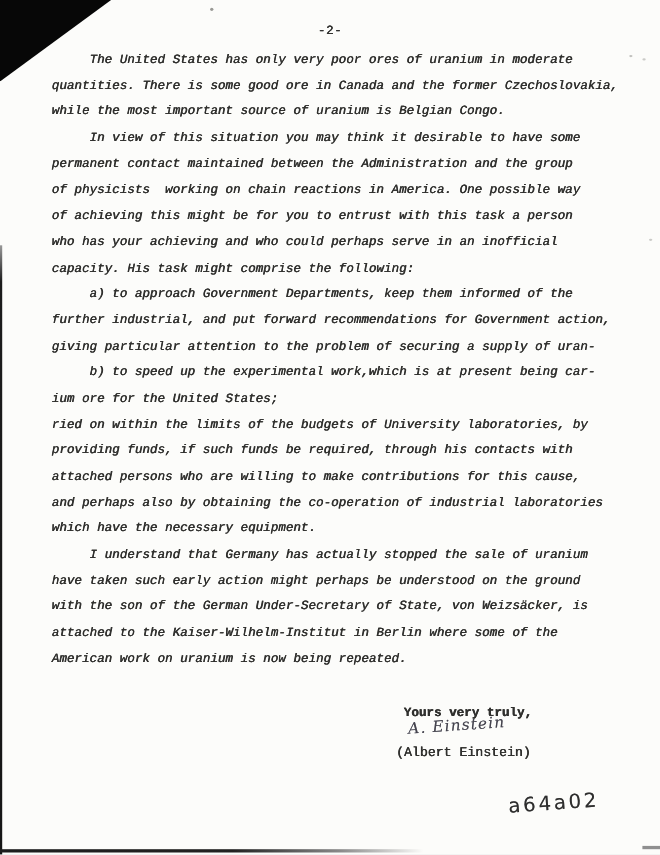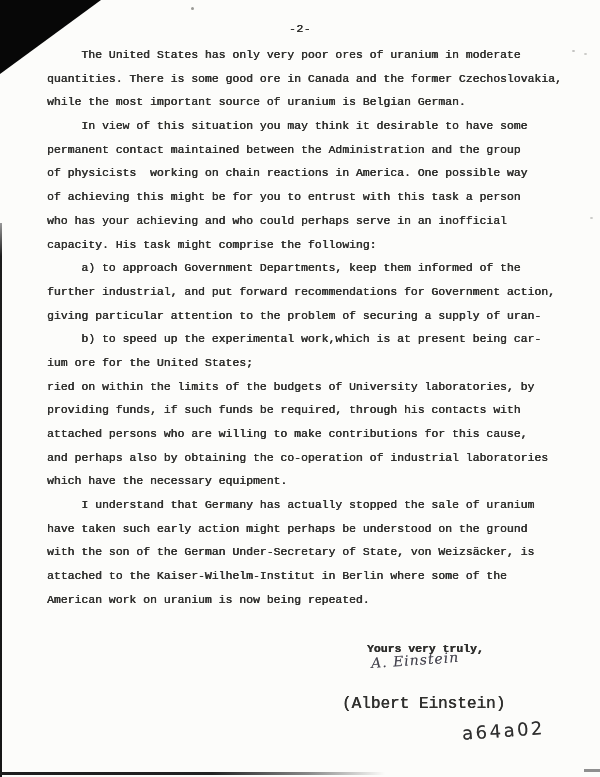--- a/index.html
+++ b/index.html
@@ -24,20 +24,21 @@
     font-size: 11.45px;
     line-height: 14px;
     letter-spacing: 0.5px;
   }
   .letter-body {
     position: absolute;
     left: 47px;
     top: 43px;
     font-size: 11.45px;
     line-height: 23.7px;
+    font-style: italic;
   }
   .letter-line { white-space: pre; height: 23.7px; }
   .valediction {
     position: absolute;
     left: 367px;
     top: 637px;
     font-size: 11.45px;
     line-height: 23.7px;
     white-space: pre;
     font-weight: bold;
@@ -49,26 +50,25 @@
     font-family: "DejaVu Serif", serif;
     font-style: italic;
     font-size: 14px;
     letter-spacing: 1px;
     color: #45444e;
     transform: rotate(-4deg);
     text-shadow: 0 0 0.5px rgba(70,70,90,0.5);
   }
   .signature-typed {
     position: absolute;
-    left: 342px;
+    left: 360px;
     top: 673px;
-    font-size: 16px;
+    font-size: 12px;
     line-height: 23.7px;
     white-space: pre;
-    margin-top: 20px;
   }
   .archive-code {
     position: absolute;
     left: 462px;
     top: 720px;
     font-family: "DejaVu Sans", sans-serif;
     font-size: 18px;
     letter-spacing: 2.5px;
     color: #2e2e2e;
     transform: rotate(-4deg);
@@ -125,21 +125,21 @@
   <div class="speck speck-a"></div>
   <div class="speck speck-b"></div>
   <div class="speck speck-c"></div>
   <div class="speck speck-d"></div>
 
   <div class="page-number typed">-2-</div>
 
   <div class="letter-body">
     <div class="letter-line typed">     The United States has only very poor ores of uranium in moderate</div>
     <div class="letter-line typed">quantities. There is some good ore in Canada and the former Czechoslovakia,</div>
-    <div class="letter-line typed">while the most important source of uranium is Belgian German.</div>
+    <div class="letter-line typed">while the most important source of uranium is Belgian Congo.</div>
     <div class="letter-line typed">     In view of this situation you may think it desirable to have some</div>
     <div class="letter-line typed">permanent contact maintained between the Administration and the group</div>
     <div class="letter-line typed">of physicists  working on chain reactions in America. One possible way</div>
     <div class="letter-line typed">of achieving this might be for you to entrust with this task a person</div>
     <div class="letter-line typed">who has your achieving and who could perhaps serve in an inofficial</div>
     <div class="letter-line typed">capacity. His task might comprise the following:</div>
     <div class="letter-line typed">     a) to approach Government Departments, keep them informed of the</div>
     <div class="letter-line typed">further industrial, and put forward recommendations for Government action,</div>
     <div class="letter-line typed">giving particular attention to the problem of securing a supply of uran-</div>
     <div class="letter-line typed">     b) to speed up the experimental work,which is at present being car-</div>

